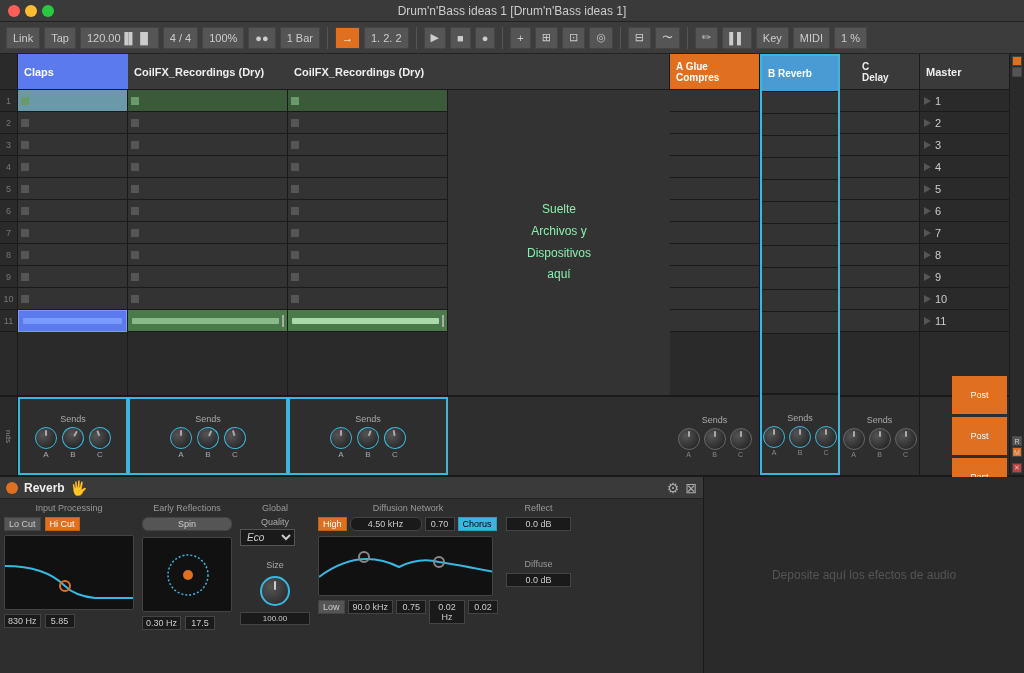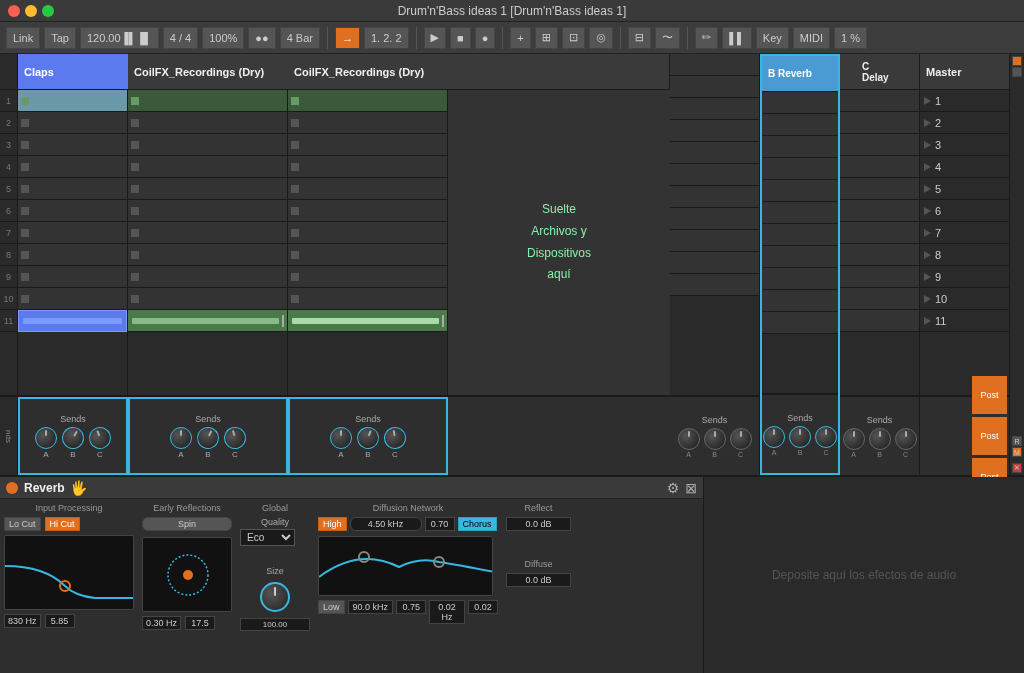--- a/index.html
+++ b/index.html
@@ -246,21 +246,21 @@
     }
 
     
     .post-btn {
       background: #e07020;
       color: #fff;
       font-size: 9px;
       padding: 14px 6px;
       border: none;
       cursor: pointer;
-      width: 35px;
+      width: 55px;
       text-align: center;
       margin: 1px 0;
     }
     .side-btn {
       width: 10px; height: 10px;
       background: #555;
       border: 1px solid #444;
       cursor: pointer;
       font-size: 7px;
       display: flex;
@@ -305,21 +305,21 @@
 <div id="toolbar">
   <button class="toolbar-btn">Link</button>
   <button class="toolbar-btn">Tap</button>
   <div class="toolbar-btn">
     <span>120.00</span>
     <span> ▐▌▐▌</span>
   </div>
   <div class="toolbar-btn">4 / 4</div>
   <div class="toolbar-btn">100%</div>
   <div class="toolbar-btn">●●</div>
-  <div class="toolbar-btn">4 Bar</div>
+  <div class="toolbar-btn">1 Bar</div>
   <div class="toolbar-divider"></div>
   <button class="toolbar-btn active">→</button>
   <div class="toolbar-btn">1. 2. 2</div>
   <div class="toolbar-divider"></div>
   <button class="toolbar-btn">▶</button>
   <button class="toolbar-btn">■</button>
   <button class="toolbar-btn">●</button>
   <div class="toolbar-divider"></div>
   <button class="toolbar-btn">+</button>
   <button class="toolbar-btn">⊞</button>
@@ -551,20 +551,21 @@
         </div>
 
         <div style="flex:1;"></div>
       </div>
     </div>
   </div>
 
   <div style="display:flex; background:#2a2a2a;">
 
     <div style="width:90px; display:flex; flex-direction:column; border-right:1px solid #1a1a1a;">
+      <div style="height:36px; background:#e07020; display:flex; align-items:center; padding:0 6px; font-size:10px; font-weight:bold; color:#fff; border-bottom:1px solid #1a1a1a; cursor:pointer;">A Glue Compres</div>
       <div style="flex:1; display:flex; flex-direction:column;">
         <div style="height:22px; border-bottom:1px solid #1a1a1a; background:#333;"></div>
         <div style="height:22px; border-bottom:1px solid #1a1a1a; background:#333;"></div>
         <div style="height:22px; border-bottom:1px solid #1a1a1a; background:#333;"></div>
         <div style="height:22px; border-bottom:1px solid #1a1a1a; background:#333;"></div>
         <div style="height:22px; border-bottom:1px solid #1a1a1a; background:#333;"></div>
         <div style="height:22px; border-bottom:1px solid #1a1a1a; background:#333;"></div>
         <div style="height:22px; border-bottom:1px solid #1a1a1a; background:#333;"></div>
         <div style="height:22px; border-bottom:1px solid #1a1a1a; background:#333;"></div>
         <div style="height:22px; border-bottom:1px solid #1a1a1a; background:#333;"></div>
@@ -780,21 +781,21 @@
         </div>
         <div style="display:flex; gap:4px; margin-top:2px;">
           <div class="value-box-small">0.30 Hz</div>
           <div class="value-box-small">17.5</div>
         </div>
       </div>
 
       <div class="plugin-section" style="width:70px;">
         <div class="section-title">Global</div>
         <div style="font-size:9px; color:#aaa; text-align:center;">Quality</div>
-        <select class="select-box" style="margin-bottom:18px;">
+        <select class="select-box" style="margin-bottom:12px;font-style:italic;">
           <option>Eco</option>
           <option>Good</option>
           <option>Best</option>
         </select>
         <div style="font-size:9px; color:#aaa; text-align:center;">Size</div>
         <div class="knob-large" style="margin:4px auto;"></div>
         <div class="value-box" style="text-align:center; font-size:8px;">100.00</div>
       </div>
 
       <div class="plugin-section" style="width:180px;">

